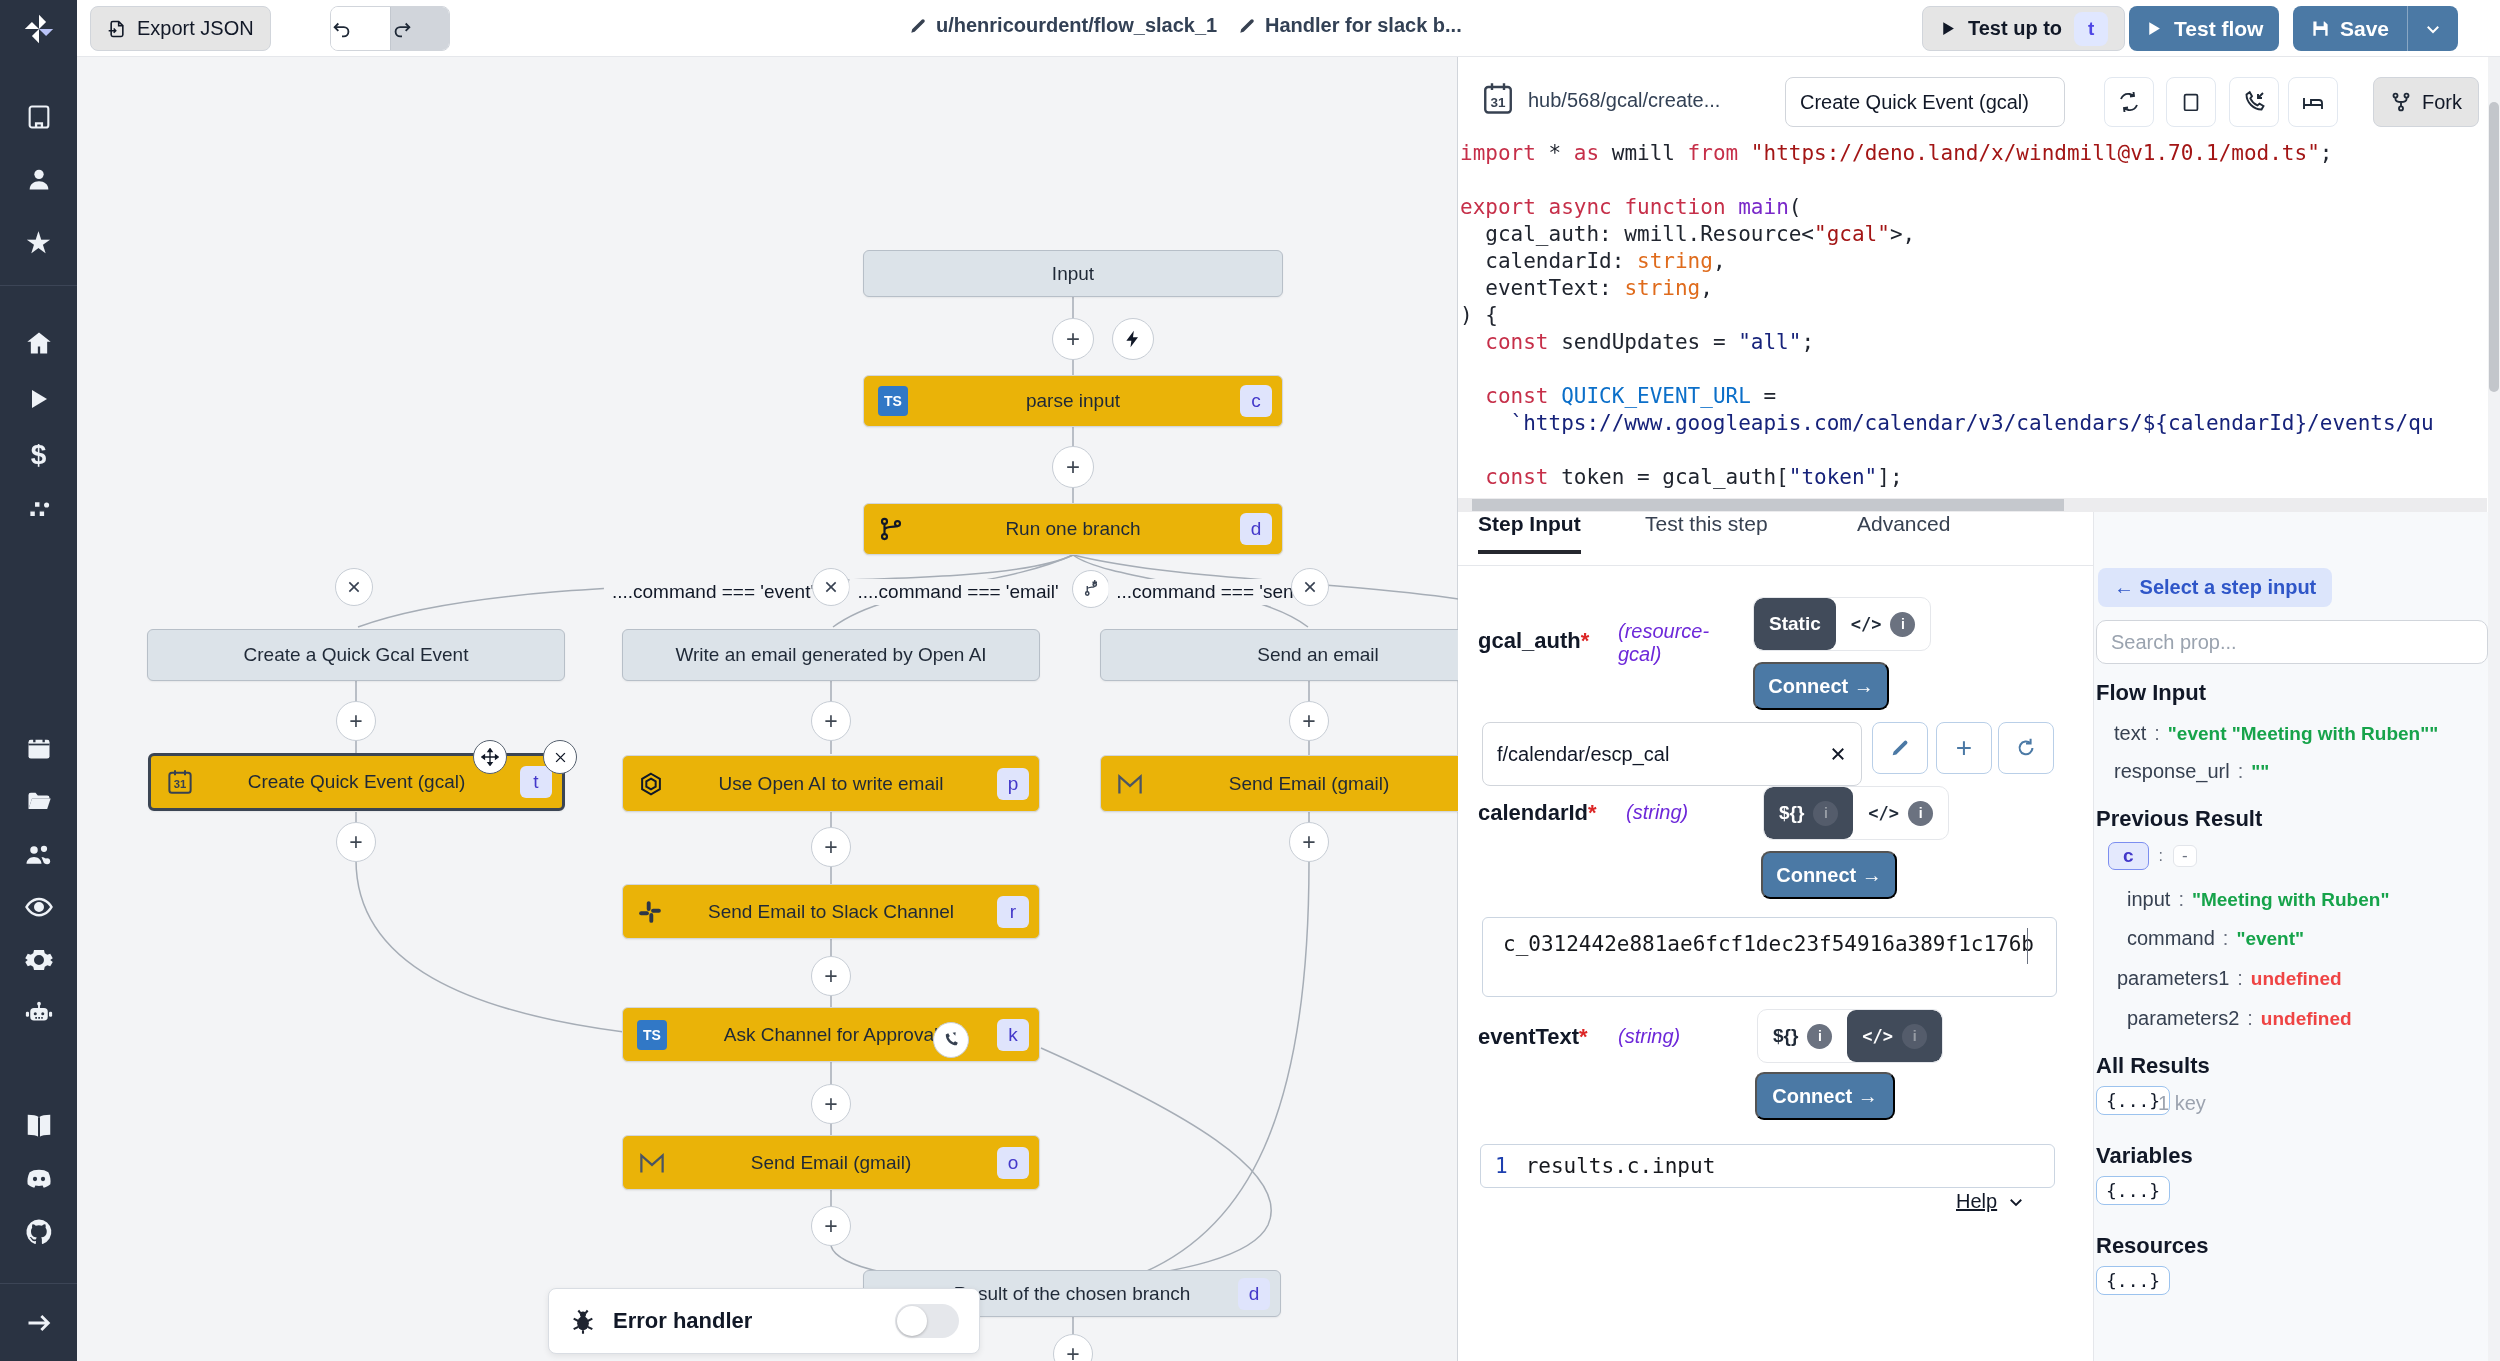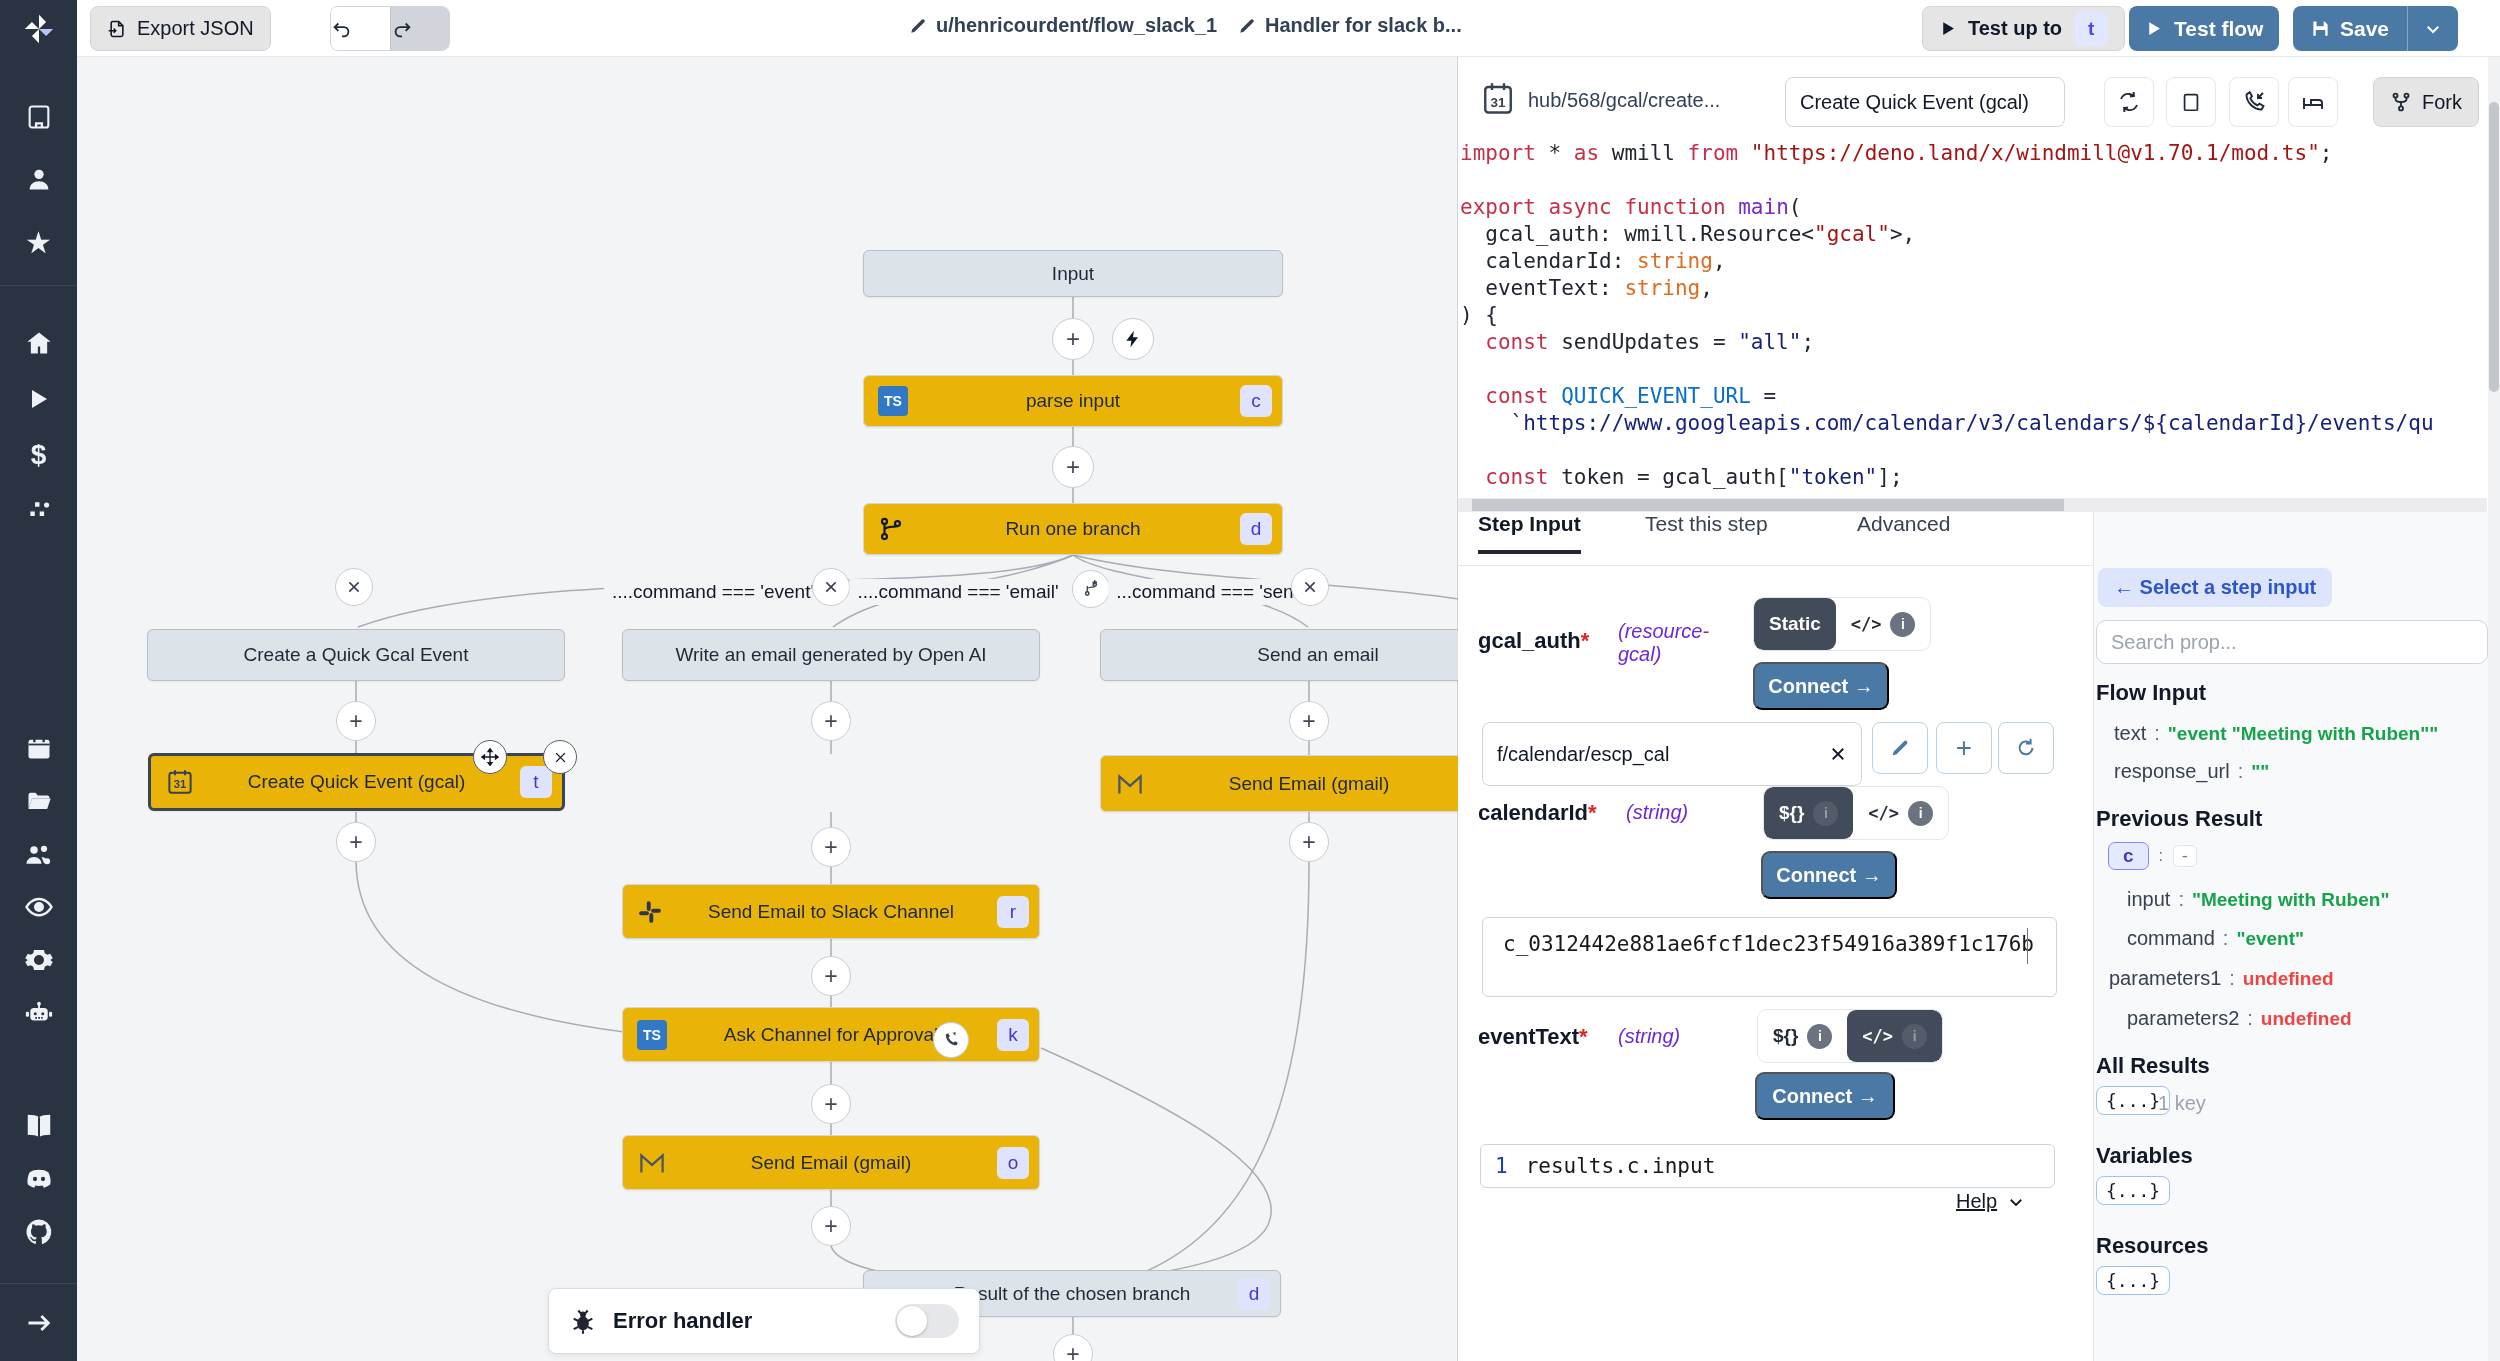--- a/index.html
+++ b/index.html
@@ -209,20 +209,30 @@
         <path d="M12 3v18 M3 12h18" fill="none"></path>
         <path d="M12 1l2.6 3.6h-5.2Z M12 23l2.6-3.6h-5.2Z M1 12l3.6-2.6v5.2Z M23 12l-3.6-2.6v5.2Z"></path>
       </svg>
   </div>
   <div class="circ" style="left:560px; top:757px; width:34px; height:34px; border-color:#55606e; z-index:4;">
     <svg width="15" height="15" viewBox="0 0 24 24" stroke="#111827" stroke-width="2.2" fill="none">
         <path d="M5 5l14 14M19 5L5 19"></path>
       </svg>
   </div>
 
+  <div class="node" style="left:622px; top:755px; width:418px; height:57px;">
+    <span class="n-ic">
+      <svg width="28" height="28" viewBox="0 0 24 24" fill="none" stroke="#111827" stroke-width="1.7">
+          <path d="M12 3.2l7.6 4.4v8.8L12 20.8l-7.6-4.4V7.6Z"></path>
+          <path d="M12 7.4l4 2.3v4.6l-4 2.3-4-2.3V9.7Z"></path>
+        </svg>
+    </span>
+    <span class="lbl">Use Open AI to write email</span>
+    <span class="n-badge">p</span>
+  </div>
 
   <div class="node" style="left:1100px; top:755px; width:418px; height:57px;">
     <span class="n-ic">
       <svg width="30" height="30" viewBox="0 0 24 24" fill="none" stroke="#4b5563" stroke-width="1.8">
           <path d="M3.5 19.5V6l8.5 7.5L20.5 6v13.5"></path>
           <path d="M3.5 6h0 M20.5 6h0"></path>
         </svg>
     </span>
     <span class="lbl">Send Email (gmail)</span>
   </div>
@@ -441,21 +451,21 @@
         <span style="background:#e4e9fd; border:1.5px solid #7c8ef0; color:#4338ca; border-radius:7px; padding:2px 14px; font-size:19px; font-weight:600;">c</span>
         <span style="color:#6b7280;">:</span>
         <span style="border:1px solid #e2e5ea; background:#fff; border-radius:6px; padding:0px 8px; font-size:17px; color:#6b7280;">-</span>
       </div>
       <div class="kv" style="left:33px; top:376px;">
         <span>input</span><span class="colon">:</span><span class="v-green">"Meeting with Ruben"</span>
       </div>
       <div class="kv" style="left:33px; top:415px;">
         <span>command</span><span class="colon">:</span><span class="v-green">"event"</span>
       </div>
-      <div class="kv" style="left:15px; top:455px;">
+      <div class="kv" style="left:23px; top:455px;">
         <span>parameters1</span><span class="colon">:</span><span class="v-red">undefined</span>
       </div>
       <div class="kv" style="left:33px; top:495px;">
         <span>parameters2</span><span class="colon">:</span><span class="v-red">undefined</span>
       </div>
 
       <div class="insp-title" style="left:2px; top:541px;">All Results</div>
       <span class="brace-pill" style="left:2px; top:574px;">{...}</span>
       <span class="abs" style="left:64px; top:580px; font-size:20px; color:#9ca3af;">1 key</span>
 

